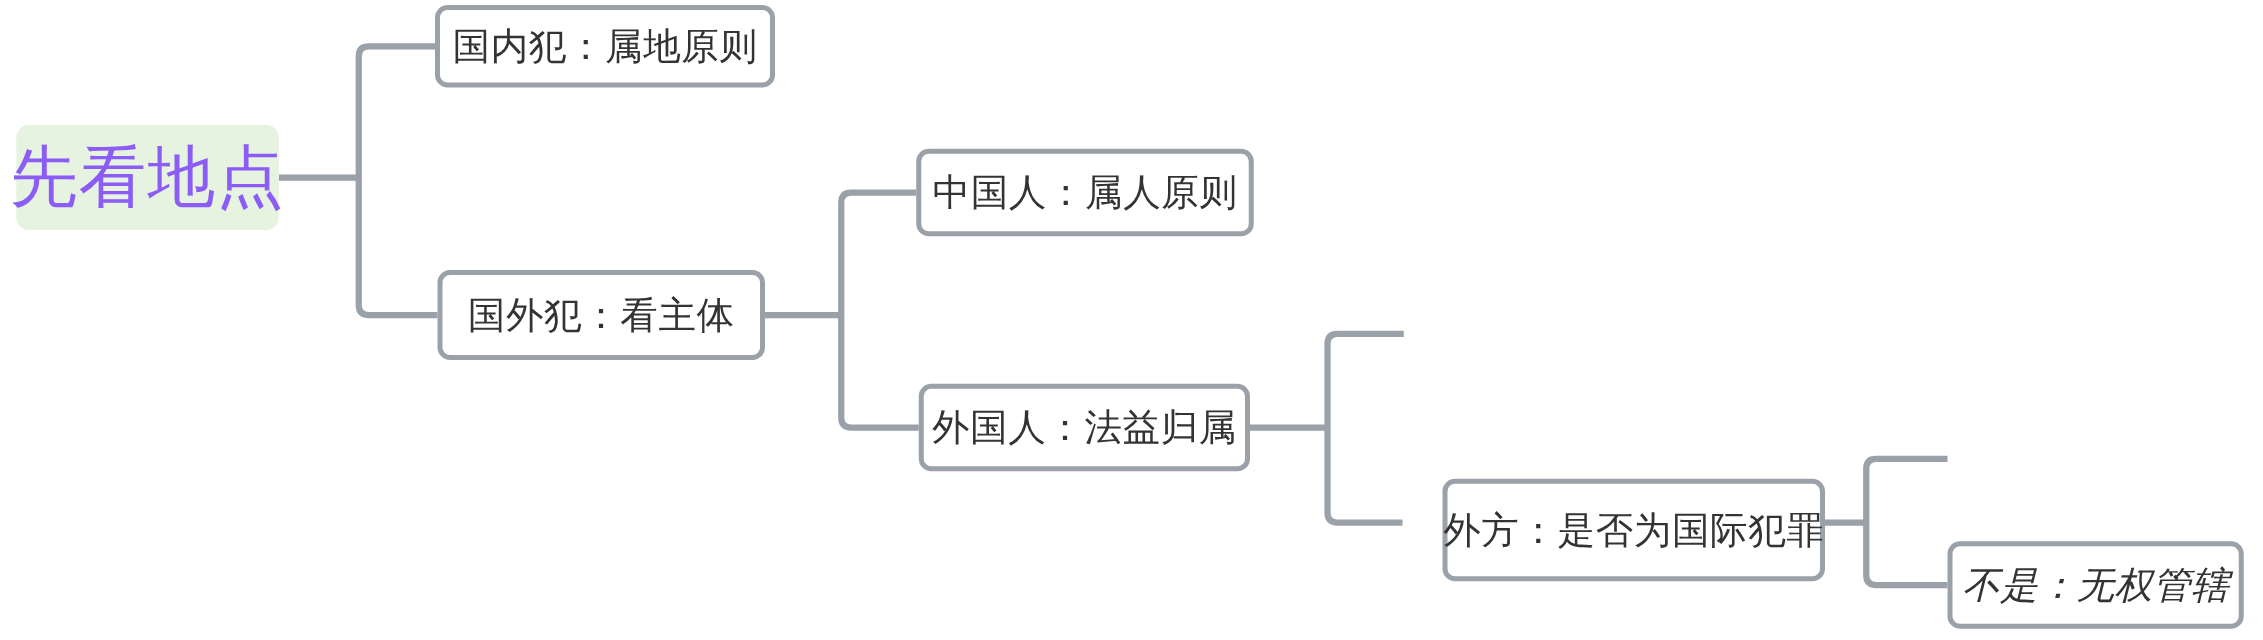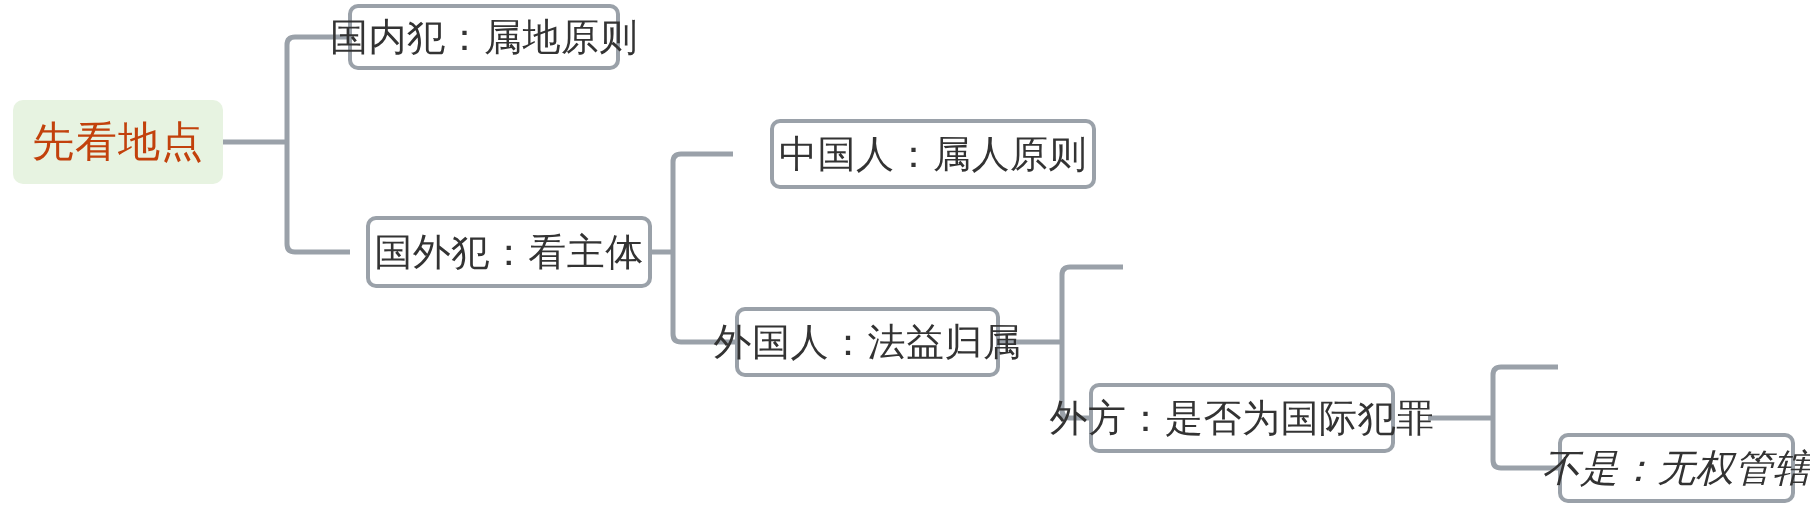--- a/index.html
+++ b/index.html
@@ -10,35 +10,35 @@
     font-family:"Liberation Sans","DejaVu Sans",sans-serif;
     overflow:hidden;
   }
   .edges{position:absolute;left:0;top:0;width:1810px;height:512px;}
   .edges path{stroke:#9aa1a9;stroke-width:5;fill:none;}
   .node{
     position:absolute;box-sizing:border-box;
     background:#ffffff;
     border:4px solid #9aa1a9;border-radius:10px;
     display:flex;align-items:center;justify-content:center;
-    font-size:38px;color:#333333;white-space:nowrap;
+    font-size:30px;color:#333333;white-space:nowrap;
     cursor:default;letter-spacing:0.5px;
   }
   .node.root{
     background:#e7f3e1;border:none;border-radius:10px;
-    font-size:42px;color:#c2410c;letter-spacing:1px;
+    font-size:54px;color:#8b5cf6;letter-spacing:1px;
   }
   
   .n0{left:13px;  top:100px; width:210px; height:84px;}
   .n1{left:348px; top:4px;   width:272px; height:66px;}
-  .n2{left:350px; top:216px; width:286px; height:72px;margin-left:16px;}
-  .n3{left:770px; top:119px; width:326px; height:70px;text-align:right;}
+  .n2{left:350px; top:216px; width:262px; height:72px;}
+  .n3{left:733px; top:119px; width:270px; height:70px;text-align:right;}
   .n4{left:735px; top:307px; width:265px; height:70px;}
   .n5{left:1123px;top:232px; width:252px; height:70px;}
-  .n6{left:1089px;top:383px; width:306px; height:70px;}
+  .n6{left:1154px;top:383px; width:306px; height:82px;}
   .n7{left:1558px;top:332px; width:222px; height:70px;}
   .n8{left:1558px;top:433px; width:237px; height:70px;font-style:italic;}
 </style>
 </head>
 <body>
 
 <div class="canvas">
 
   <svg class="edges" viewBox="0 0 1810 512" xmlns="http://www.w3.org/2000/svg">
 

